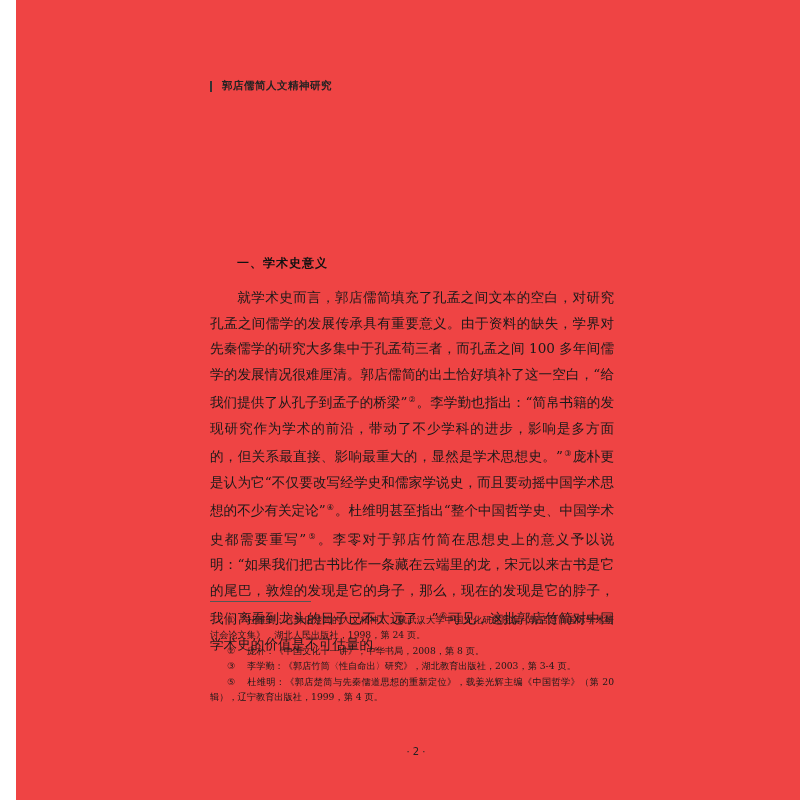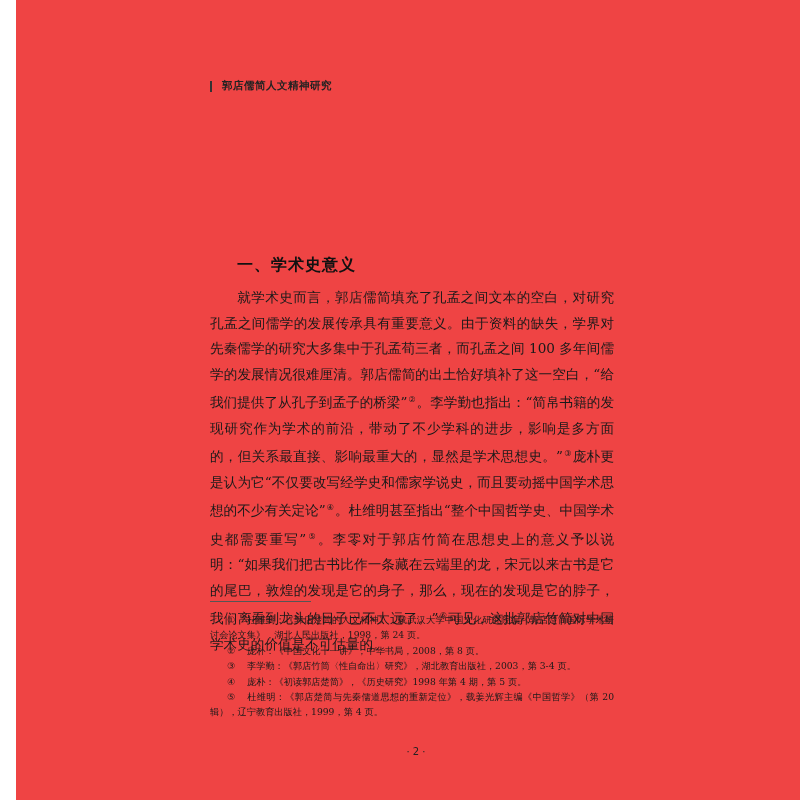--- a/index.html
+++ b/index.html
@@ -12,21 +12,21 @@
     font-size: 10.5px; font-weight: bold; color: #222; letter-spacing: 0.5px; }
   .running-header .bar { display: inline-block; width: 2px; height: 11px; background: #333; margin-right: 10px; }
 
   .body-text { position: absolute; left: 194px; width: 404px; font-size: 13.6px;
     line-height: 25.5px; text-align: justify; text-align-last: left; }
   .p1 { top: 114px; }
   .p2 { top: 285px; }
   .p2 .indent { display: inline-block; width: 27px; }
 
   .section-heading { position: absolute; left: 221px; top: 255px; font-family: "DejaVu Sans", "Liberation Sans", sans-serif;
-    font-weight: bold; font-size: 16px; letter-spacing: 1px; color: #111; }
+    font-weight: bold; font-size: 12px; letter-spacing: 1px; color: #111; }
 
   sup.fn { font-size: 8px; vertical-align: 5px; margin: 0 1px; }
 
   .fn-rule { position: absolute; left: 194px; top: 601px; width: 101px; height: 1px; background: #555; }
 
   .footnotes { position: absolute; left: 194px; top: 612px; width: 404px; font-size: 9.2px; line-height: 15.4px; }
   .footnote { text-align: justify; text-align-last: left; }
   .footnote .num { display: inline-block; width: 16px; margin-left: 17px; margin-right: 4px; text-align: center; }
 
   .page-number { position: absolute; left: 0; width: 800px; top: 746px; text-align: center;
@@ -46,18 +46,17 @@
   <div class="section-heading">一、学术史意义</div>
 
   <div class="body-text p2"><span class="indent"></span><span>就学术史而言，郭店儒简填充了孔孟之间文本的空白，对研究孔孟之间儒学的发展传承具有重要意义。由于资料的缺失，学界对先秦儒学的研究大多集中于孔孟荀三者，而孔孟之间 100 多年间儒学的发展情况很难厘清。郭店儒简的出土恰好填补了这一空白，“给我们提供了从孔子到孟子的桥梁”</span><sup class="fn">②</sup><span>。李学勤也指出：“简帛书籍的发现研究作为学术的前沿，带动了不少学科的进步，影响是多方面的，但关系最直接、影响最重大的，显然是学术思想史。”</span><sup class="fn">③</sup><span>庞朴更是认为它“不仅要改写经学史和儒家学说史，而且要动摇中国学术思想的不少有关定论”</span><sup class="fn">④</sup><span>。杜维明甚至指出“整个中国哲学史、中国学术史都需要重写”</span><sup class="fn">⑤</sup><span>。李零对于郭店竹简在思想史上的意义予以说明：“如果我们把古书比作一条藏在云端里的龙，宋元以来古书是它的尾巴，敦煌的发现是它的身子，那么，现在的发现是它的脖子，我们离看到龙头的日子已不太远了。”</span><sup class="fn">⑥</sup><span>可见，这批郭店竹简对中国学术史的价值是不可估量的。</span></div>
 
   <div class="fn-rule"></div>
 
   <div class="footnotes">
     <div class="footnote"><span class="num">①</span><span>杜维明：《郭店楚简的人文精神》，载武汉大学中国文化研究院编《郭店楚简国际学术研讨会论文集》，湖北人民出版社，1998，第 24 页。</span></div>
     <div class="footnote"><span class="num">②</span><span>庞朴：《中国文化十一讲》，中华书局，2008，第 8 页。</span></div>
     <div class="footnote"><span class="num">③</span><span>李学勤：《郭店竹简〈性自命出〉研究》，湖北教育出版社，2003，第 3-4 页。</span></div>
-    <div class="footnote"><span class="num">④</span><span>庞朴：《初读郭店楚简》，《历史研究》1998 年第 4 期，第 5 页。</span></div>
     <div class="footnote"><span class="num">⑤</span><span>杜维明：《郭店楚简与先秦儒道思想的重新定位》，载姜光辉主编《中国哲学》（第 20 辑），辽宁教育出版社，1999，第 4 页。</span></div>
   </div>
 
   <div class="page-number">· 2 ·</div>
 </div>
 
 </body></html>

